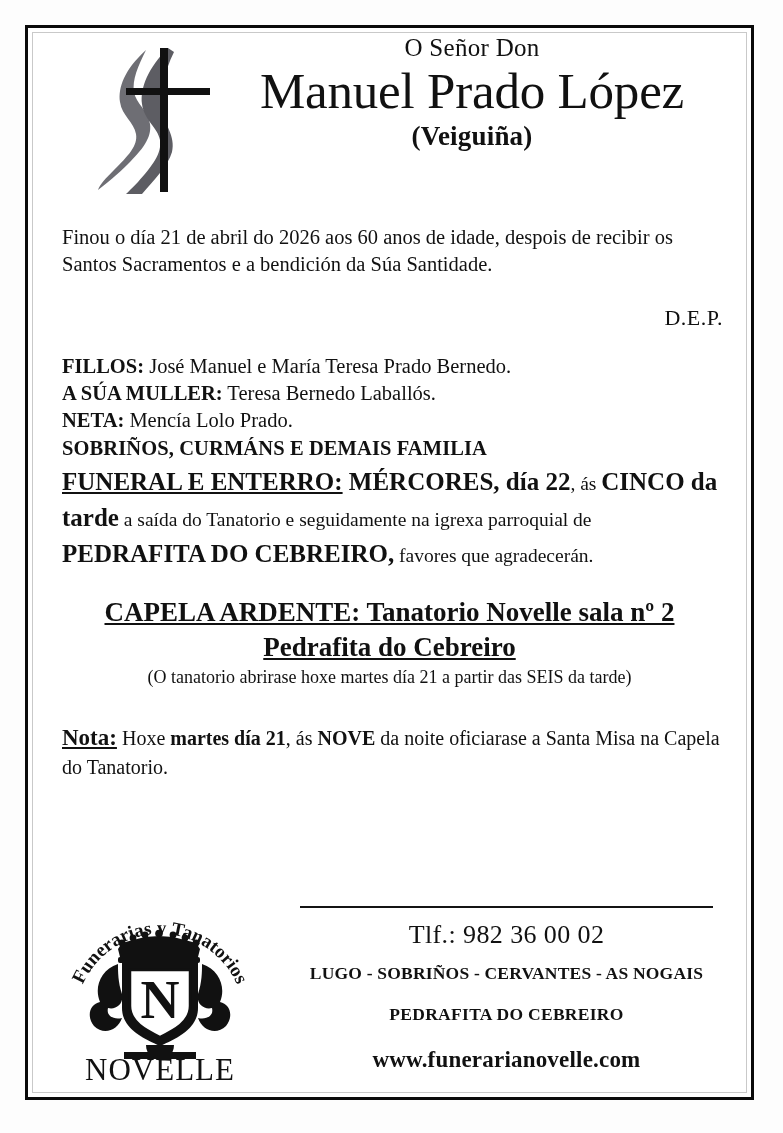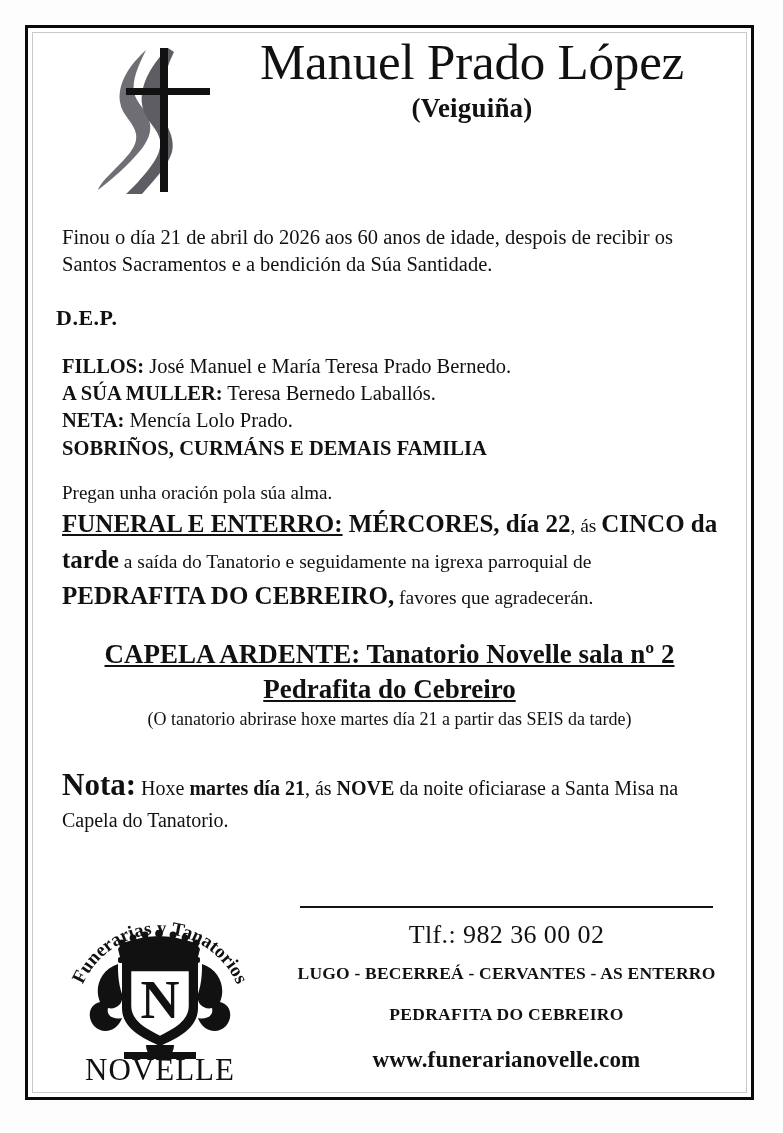--- a/index.html
+++ b/index.html
@@ -78,22 +78,22 @@
   }
 
   
   .death-line {
     font-size: 20.5px;
     line-height: 1.34;
     margin: 16px 6px 0 6px;
     text-align: left;
   }
   .dep {
-    text-align: left;
-    font-weight: bold;
+    text-align: right;
+    font-weight: normal;
     font-size: 22px;
     letter-spacing: .5px;
     margin-top: 26px;
   }
 
   .family {
     margin: 22px 0 0 6px;
     font-size: 20.5px;
     line-height: 1.33;
   }
@@ -146,21 +146,22 @@
     margin-top: 2px;
   }
 
   .nota {
     margin: 34px 0 0 6px;
     font-size: 20px;
     line-height: 1.38;
   }
   .nota .nlabel {
     font-weight: bold;
-    font-size: 31px;
+    font-size: 23px;
+    text-decoration: underline;
     text-underline-offset: 2px;
   }
   .nota b { font-weight: bold; }
 
   
   .footer {
     position: absolute;
     left: 28px; right: 28px; bottom: 10px;
     height: 185px;
   }
@@ -224,20 +225,21 @@
                      C78 110 68 122 54 138 C48 144 44 148 42 150
                      L58 150 C70 136 84 122 88 108 C92 92 80 80 78 66
                      C76 50 80 28 90 8 Z" fill="#5d5d63"></path>
 
             <rect x="76" y="4" width="8" height="144" fill="#111111"></rect>
             <rect x="42" y="44" width="84" height="7" fill="#111111"></rect>
           </svg>
         </div>
 
         <div class="header-text">
+          <div class="senor-don">O Señor Don</div>
           <div class="deceased-name">Manuel Prado López</div>
           <div class="nickname">(Veiguiña)</div>
         </div>
       </div>
 
       <div class="death-line">Finou o día 21 de abril do 2026 aos 60 anos de idade, despois de recibir os Santos Sacramentos e a bendición da Súa Santidade.</div>
 
       <div class="dep">D.E.P.</div>
 
       <div class="family">
@@ -246,21 +248,20 @@
         </div>
         <div>
           <span class="lbl">A SÚA MULLER:</span><span> Teresa Bernedo Laballós.</span>
         </div>
         <div>
           <span class="lbl">NETA:</span><span> Mencía Lolo Prado.</span>
         </div>
         <div class="all-caps-bold">SOBRIÑOS, CURMÁNS E DEMAIS FAMILIA</div>
       </div>
 
-      <div class="pregan">Pregan unha oración pola súa alma.</div>
 
       <div class="funeral-block"><span class="head">FUNERAL E ENTERRO:</span><span class="big-bold"> MÉRCORES, día 22</span><span class="mid">, ás </span><span class="big-bold">CINCO da tarde</span><span class="mid"> a saída do Tanatorio e seguidamente na igrexa parroquial de </span><span class="big-bold">PEDRAFITA DO CEBREIRO,</span><span class="mid"> favores que agradecerán.</span></div>
 
       <div class="capela">
         <span class="l1">CAPELA ARDENTE: Tanatorio Novelle sala nº 2</span>
         <span class="l2">Pedrafita do Cebreiro</span>
         <span class="l3">(O tanatorio abrirase hoxe martes día 21 a partir das SEIS da tarde)</span>
       </div>
 
       <div class="nota"><span class="nlabel">Nota:</span><span> Hoxe </span><b>martes día 21</b><span>, ás </span><b>NOVE</b><span> da noite oficiarase a Santa Misa na Capela do Tanatorio.</span></div>
@@ -309,21 +310,21 @@
             <path d="M86 143 C86 153 94 158 100 158 C106 158 114 153 114 143 Z" fill="#111"></path>
             <rect x="64" y="150" width="72" height="7" fill="#111"></rect>
 
             <text x="100" y="178" font-family="Liberation Serif, serif" font-size="31" fill="#111" text-anchor="middle" letter-spacing="1">NOVELLE</text>
           </svg>
         </div>
 
         <div class="footer-right">
           <div class="footer-rule"></div>
           <div class="tlf">Tlf.: 982 36 00 02</div>
-          <div class="towns">LUGO - BECERREÁ - CERVANTES - AS ENTERRO</div>
+          <div class="towns">LUGO - SOBRIÑOS - CERVANTES - AS NOGAIS</div>
           <div class="locality">PEDRAFITA DO CEBREIRO</div>
           <div class="web">www.funerarianovelle.com</div>
         </div>
       </div>
 
     </div>
   </div>
 </div>
 
 </body></html>

